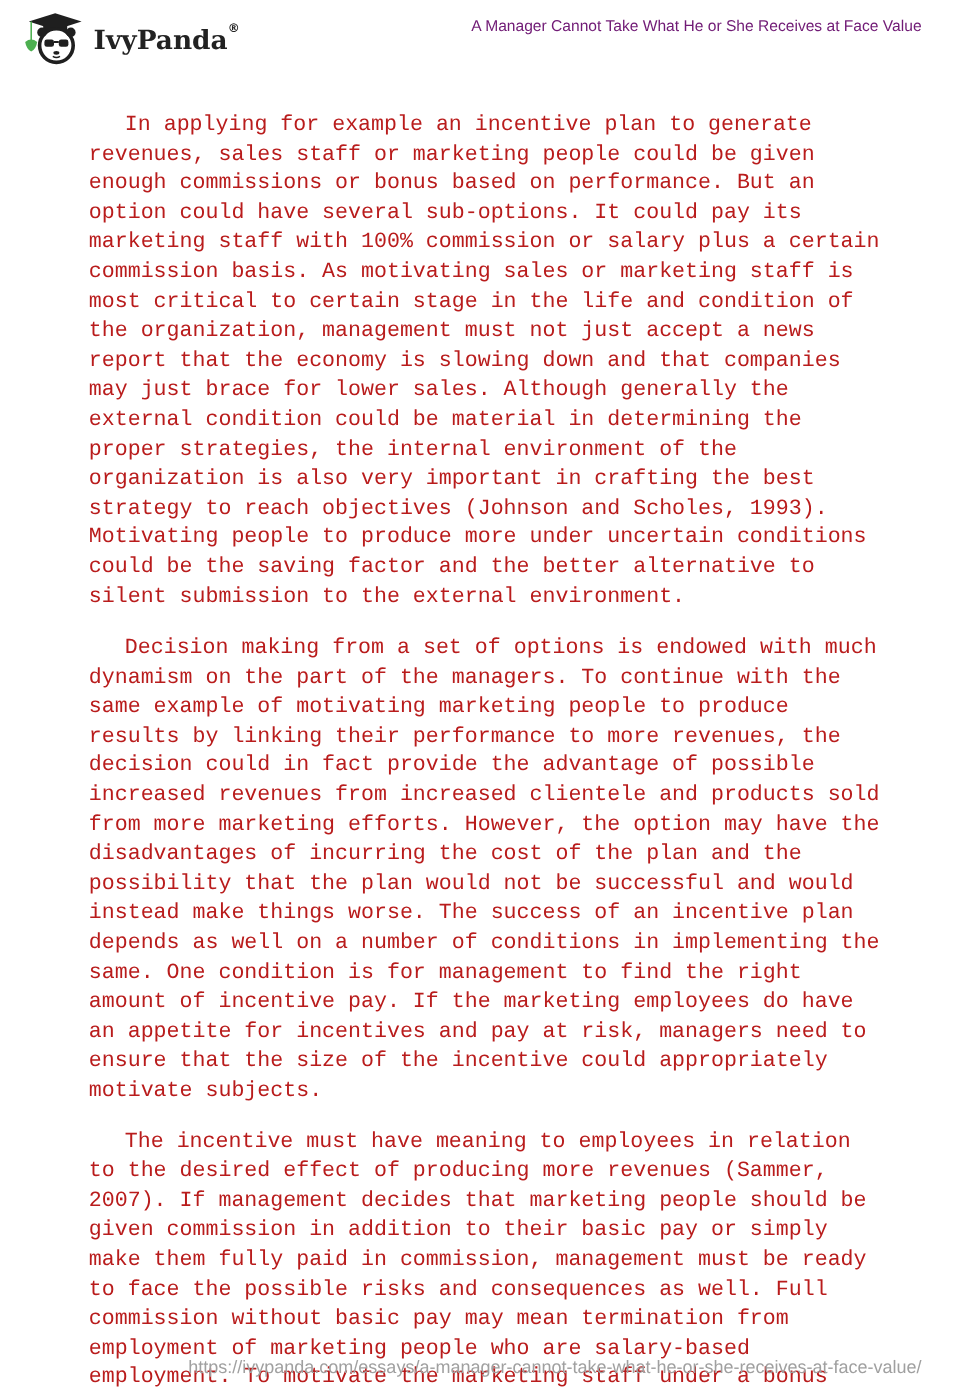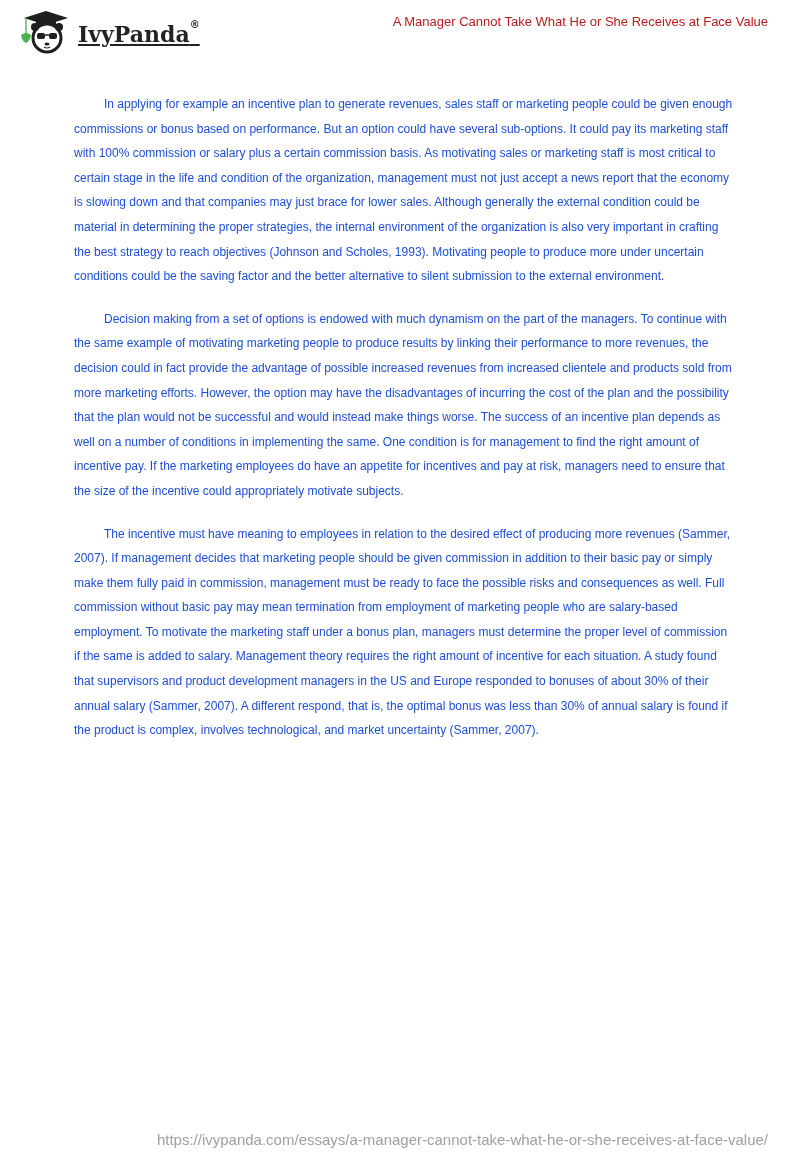--- a/index.html
+++ b/index.html
@@ -36,50 +36,50 @@
       display: block;
     }
     .logo-text {
       font-family: "DejaVu Serif", serif;
       font-weight: bold;
       font-size: 22px;
       color: #222;
       margin-left: 6px;
       letter-spacing: 0px;
       margin-top: 4px;
-      text-decoration: underline;
     }
     .logo-reg {
       font-family: "DejaVu Sans", sans-serif;
       font-size: 10px;
       vertical-align: top;
       position: relative;
       top: -2px;
       font-weight: bold;
     }
     .doc-title {
       position: absolute;
       right: 32px;
       top: 14px;
       font-size: 13px;
-      color: #b91c1c;
+      color: #701a75;
       white-space: nowrap;
     }
     .content {
       position: absolute;
       left: 74px;
       top: 92px;
       width: 660px;
     }
     .content p {
       margin: 0 0 18px 0;
-      font-size: 12px;
+      font-size: 18px;
       line-height: 24.6px;
       text-indent: 30px;
-      color: #1d4ed8;
+      color: #b91c1c;
+      font-family: Liberation Mono, monospace;
     }
     .footer-url {
       position: absolute;
       right: 32px;
       top: 1131px;
       font-size: 15px;
       color: #a0a0a0;
       white-space: nowrap;
     }
   </style>

